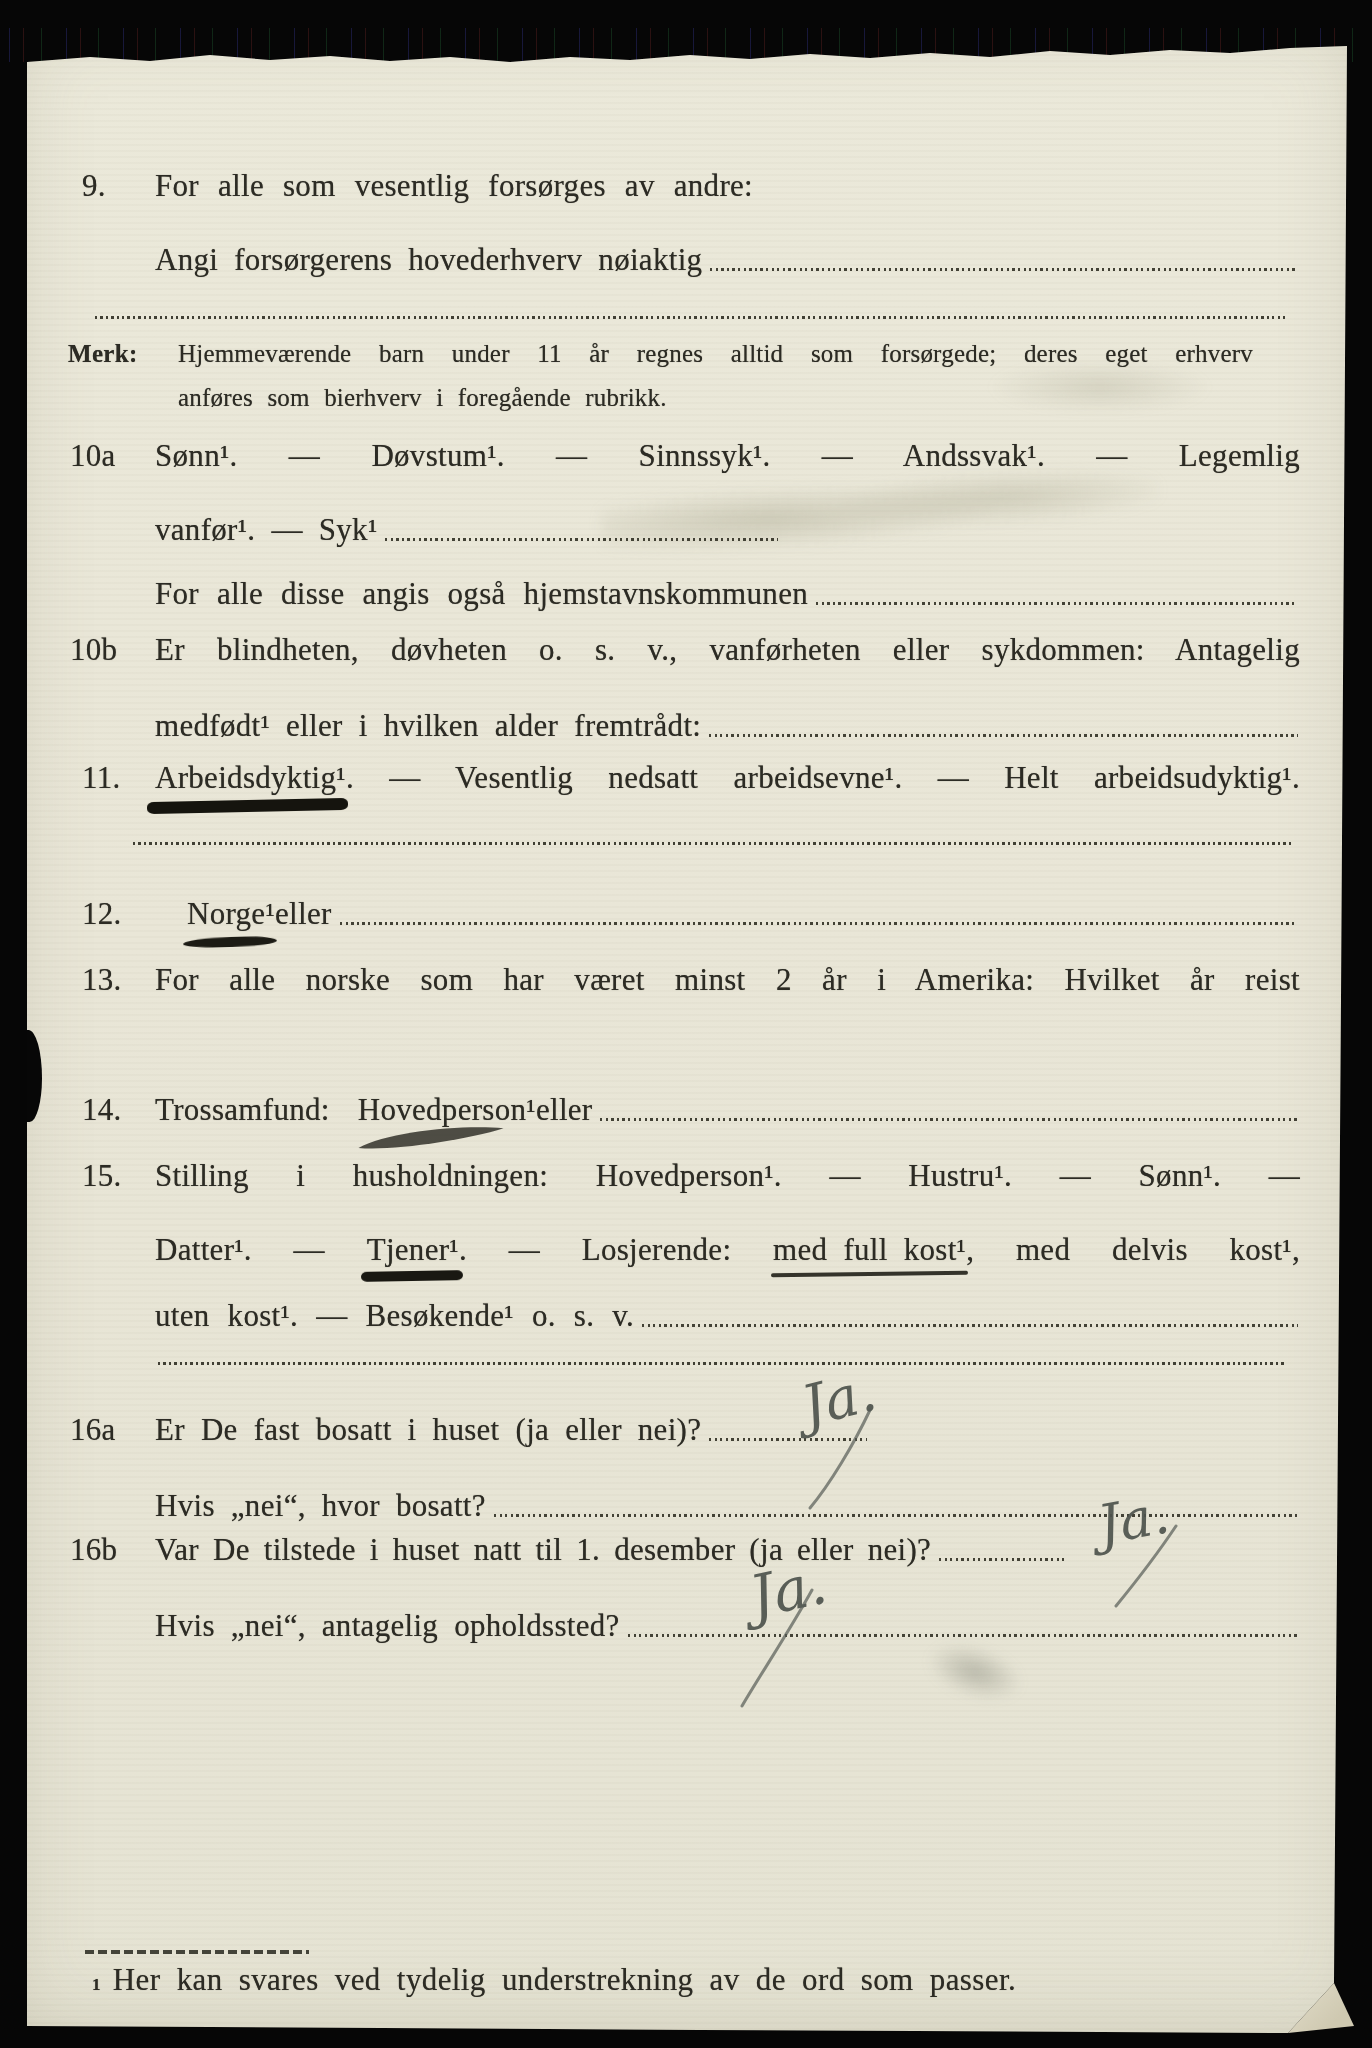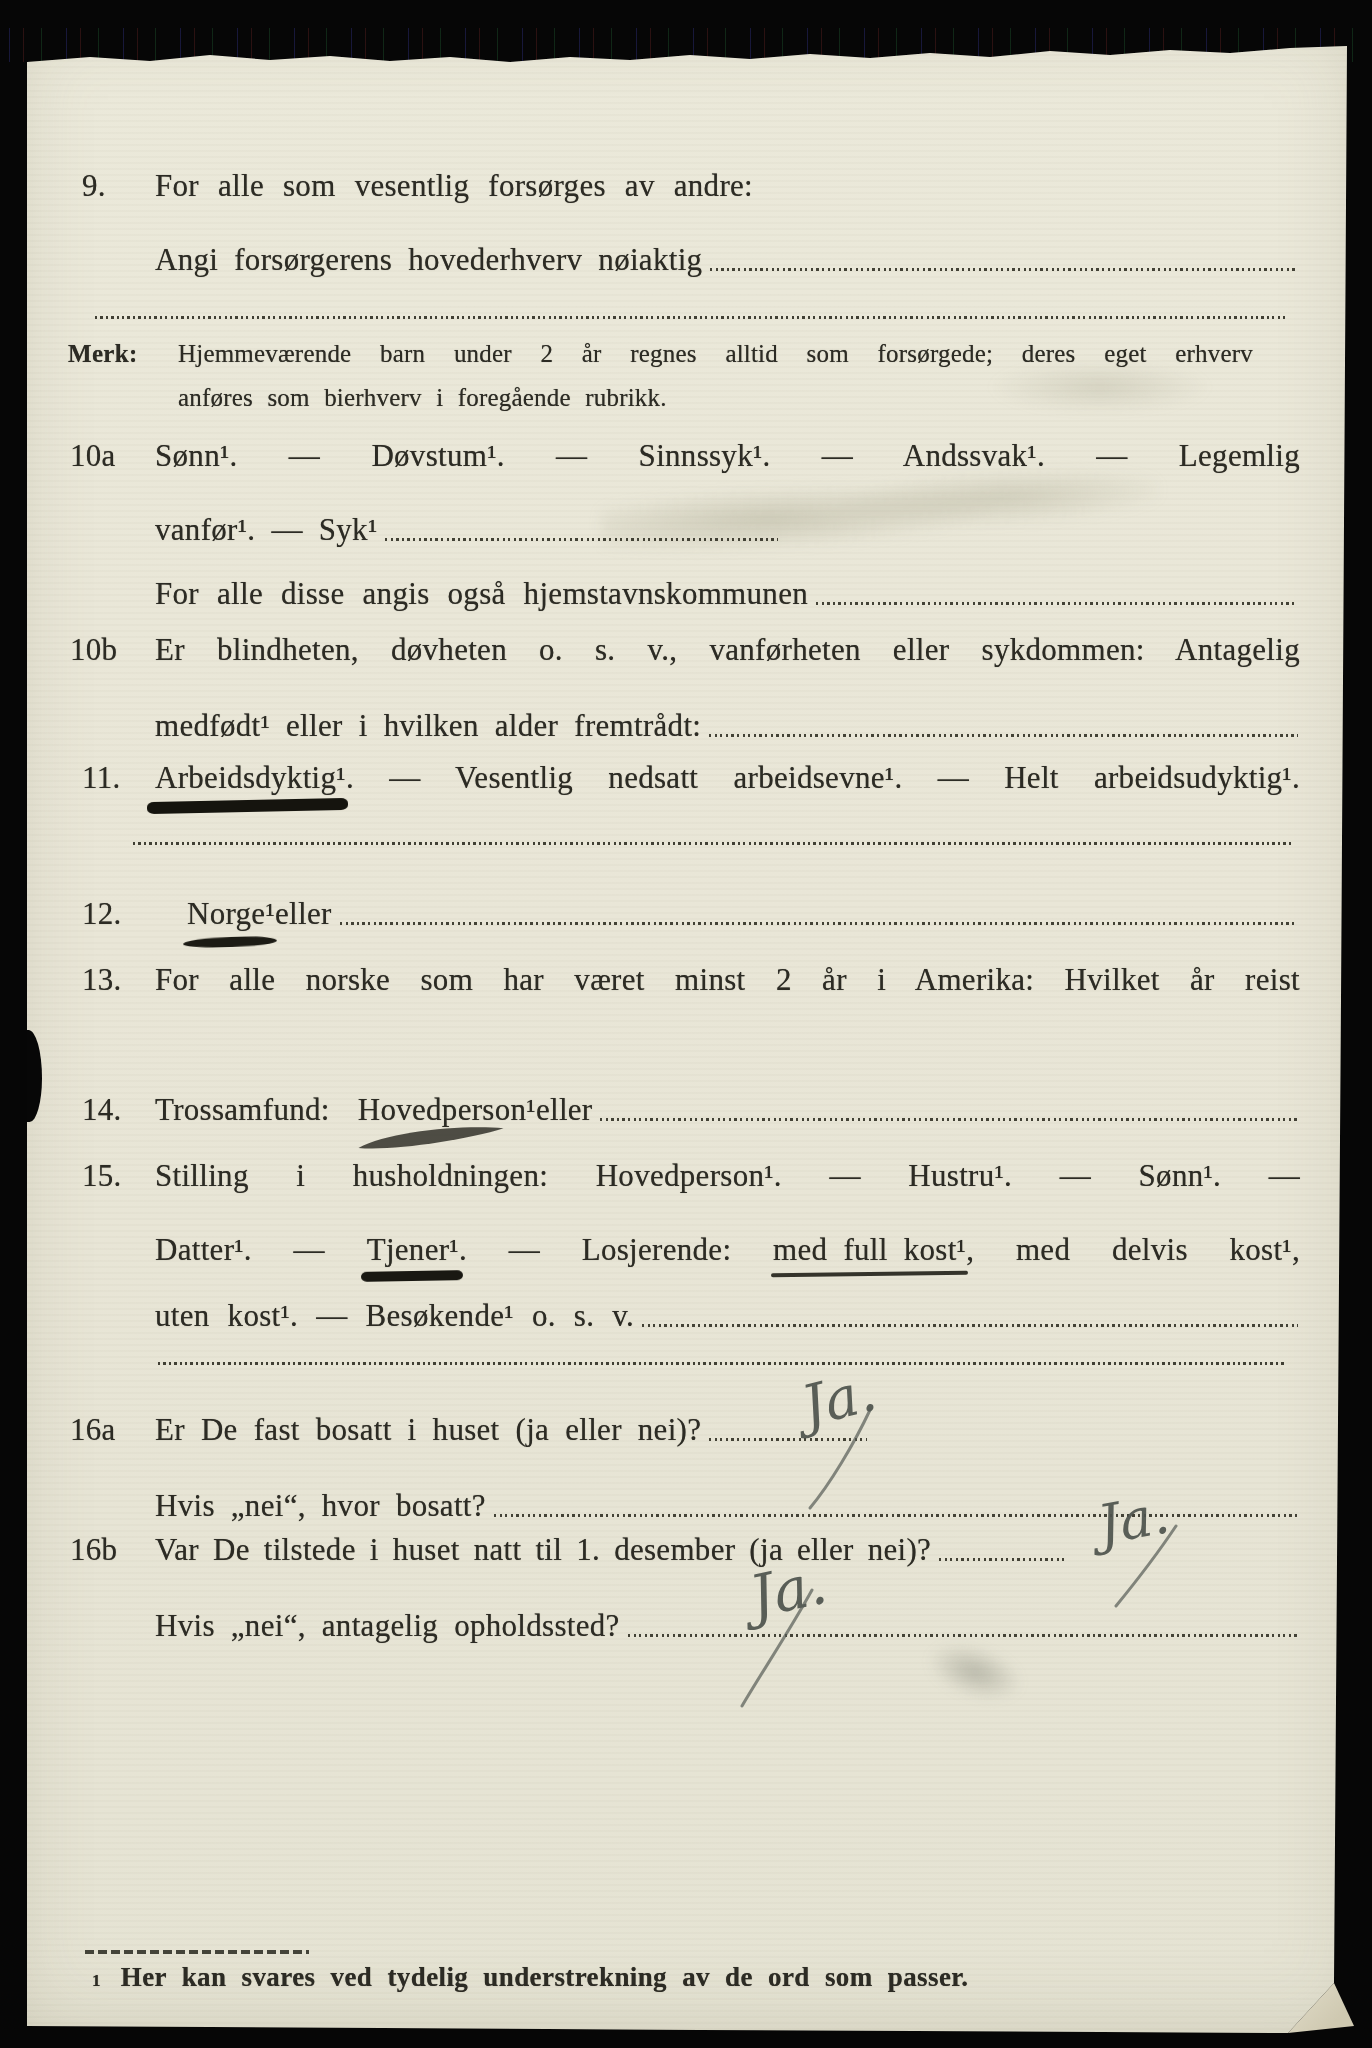--- a/index.html
+++ b/index.html
@@ -85,21 +85,21 @@
   .notch{
     position:absolute;left:16px;top:1030px;width:26px;height:92px;
     background:#070707;border-radius:40% 60% 55% 45%;
   }
   .dogear{
     position:absolute;left:1280px;top:1974px;width:80px;height:66px;
     background:linear-gradient(135deg,#e3decb 10%,#cfc9b1 70%);
     clip-path:polygon(8px 59px, 54px 9px, 74px 52px);
   }
   .fmark{font-size:17px;vertical-align:8px;margin-right:12px;font-weight:bold;}
-  .ftext{font-weight:bold;font-size:27px;letter-spacing:.4px;margin-left:8px;}
+  .ftext{font-weight:normal;font-size:31px;letter-spacing:.4px;}
 </style>
 </head>
 <body>
 
 <div class="scan-noise"></div>
 
 <div class="paper">
 
   <div class="ghost" style="left:600px;top:468px;width:560px;height:90px;transform:rotate(-3deg);
               background:radial-gradient(ellipse 60% 50% at 30% 50%, rgba(148,146,120,.35), transparent 70%),
@@ -115,21 +115,21 @@
   </div>
   <div class="row indent" style="top:232px">
     <span>Angi forsørgerens hovederhverv nøiaktig</span>
     <div class="leader"></div>
   </div>
 
   <div class="sep" style="left:95px;top:316px;width:1192px"></div>
 
   <div class="row" style="top:340px;left:68px;width:1185px">
     <span class="merk-label">Merk:</span>
-    <div class="fill merk-text">Hjemmeværende barn under 2 år regnes alltid som forsørgede; deres eget erhverv</div>
+    <div class="fill merk-text">Hjemmeværende barn under 11 år regnes alltid som forsørgede; deres eget erhverv</div>
   </div>
   <div class="row" style="top:384px;left:178px;width:1000px">
     <span class="merk-text">anføres som bierhverv i foregående rubrikk.</span>
   </div>
 
   <div class="row" style="top:438px">
     <span class="num">10a</span>
     <div class="fill">Sønn¹. — Døvstum¹. — Sinnssyk¹. — Andssvak¹. — Legemlig</div>
   </div>
   <div class="row indent" style="top:502px;width:625px">

